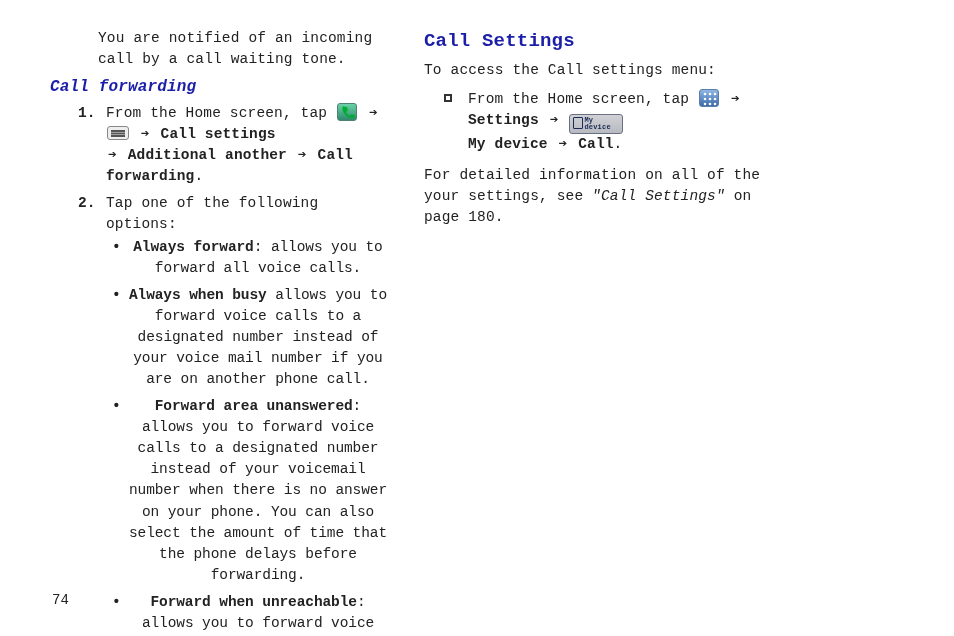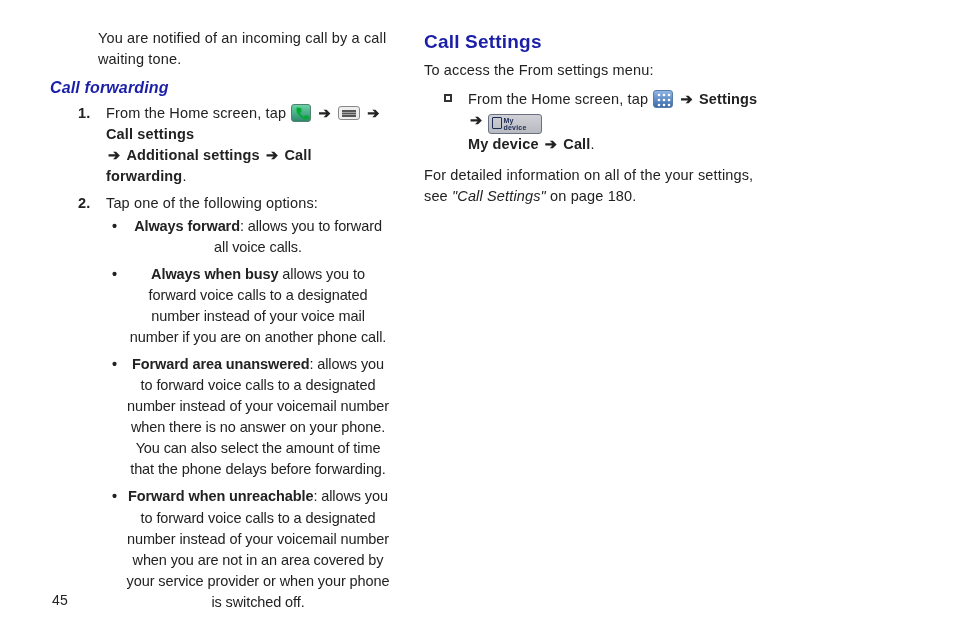--- a/index.html
+++ b/index.html
@@ -11,20 +11,21 @@
   }
   .page {
     width: 804px;
     height: 636px;
     position: relative;
     box-sizing: border-box;
     padding: 28px 40px 20px 50px;
     font-size: 14.5px;
     line-height: 1.45;
     letter-spacing: 0.01em;
+    font-family: Liberation Mono, monospace;
   }
   .cols {
     display: flex;
     gap: 34px;
   }
   .col {
     flex: 1 1 50%;
   }
   .intro {
     margin: 0 0 6px 48px;
@@ -209,21 +210,21 @@
             <svg width="16" height="16" viewBox="0 0 24 24">
                 <path fill="#0a3" d="M6 2c-1 0-2 1-2 2 0 9 7 16 16 16 1 0 2-1 2-2v-3l-5-1-2 2c-3-1-5-3-6-6l2-2-1-5H6z"></path>
               </svg>
           </span>
           <span class="arrow">➔</span>
           <span class="icon menu"></span>
           <span class="arrow">➔</span>
           <strong>Call settings</strong>
           <br>
           <span class="arrow">➔</span>
-          <strong>Additional settings</strong>
+          <strong>Additional another</strong>
           <span class="arrow">➔</span>
           <strong>Call forwarding</strong><span>.</span>
         </li>
         <li>
           <span class="num">2.</span>
           <span>Tap one of the following options:</span>
           <ul class="opts narrow">
             <li>
               <strong>Always forward</strong><span>: allows you to forward all voice calls.</span>
             </li>
@@ -236,21 +237,21 @@
             <li>
               <strong>Forward when unreachable</strong><span>: allows you to forward voice calls to a designated number instead of your voicemail number when you are not in an area covered by your service provider or when your phone is switched off.</span>
             </li>
           </ul>
         </li>
       </ol>
     </div>
 
     <div class="col righttext">
       <h2 class="section-title">Call Settings</h2>
-      <p class="sub">To access the From settings menu:</p>
+      <p class="sub">To access the Call settings menu:</p>
 
       <ul class="sq">
         <li>
           <span>From the Home screen, tap </span>
           <span class="icon apps">
             <svg width="16" height="16" viewBox="0 0 16 16">
               <g fill="#fff">
                 <circle cx="3" cy="3" r="1.3"></circle>
                   <circle cx="8" cy="3" r="1.3"></circle>
                   <circle cx="13" cy="3" r="1.3"></circle>
@@ -273,14 +274,14 @@
           <strong>Call</strong><span>.</span>
         </li>
       </ul>
 
       <p>
         <span>For detailed information on all of the your settings, see </span><em class="ref">"Call Settings"</em><span> on page 180.</span>
       </p>
     </div>
   </div>
 
-  <div class="pnum">45</div>
+  <div class="pnum">74</div>
 </div>
 
 </body></html>

